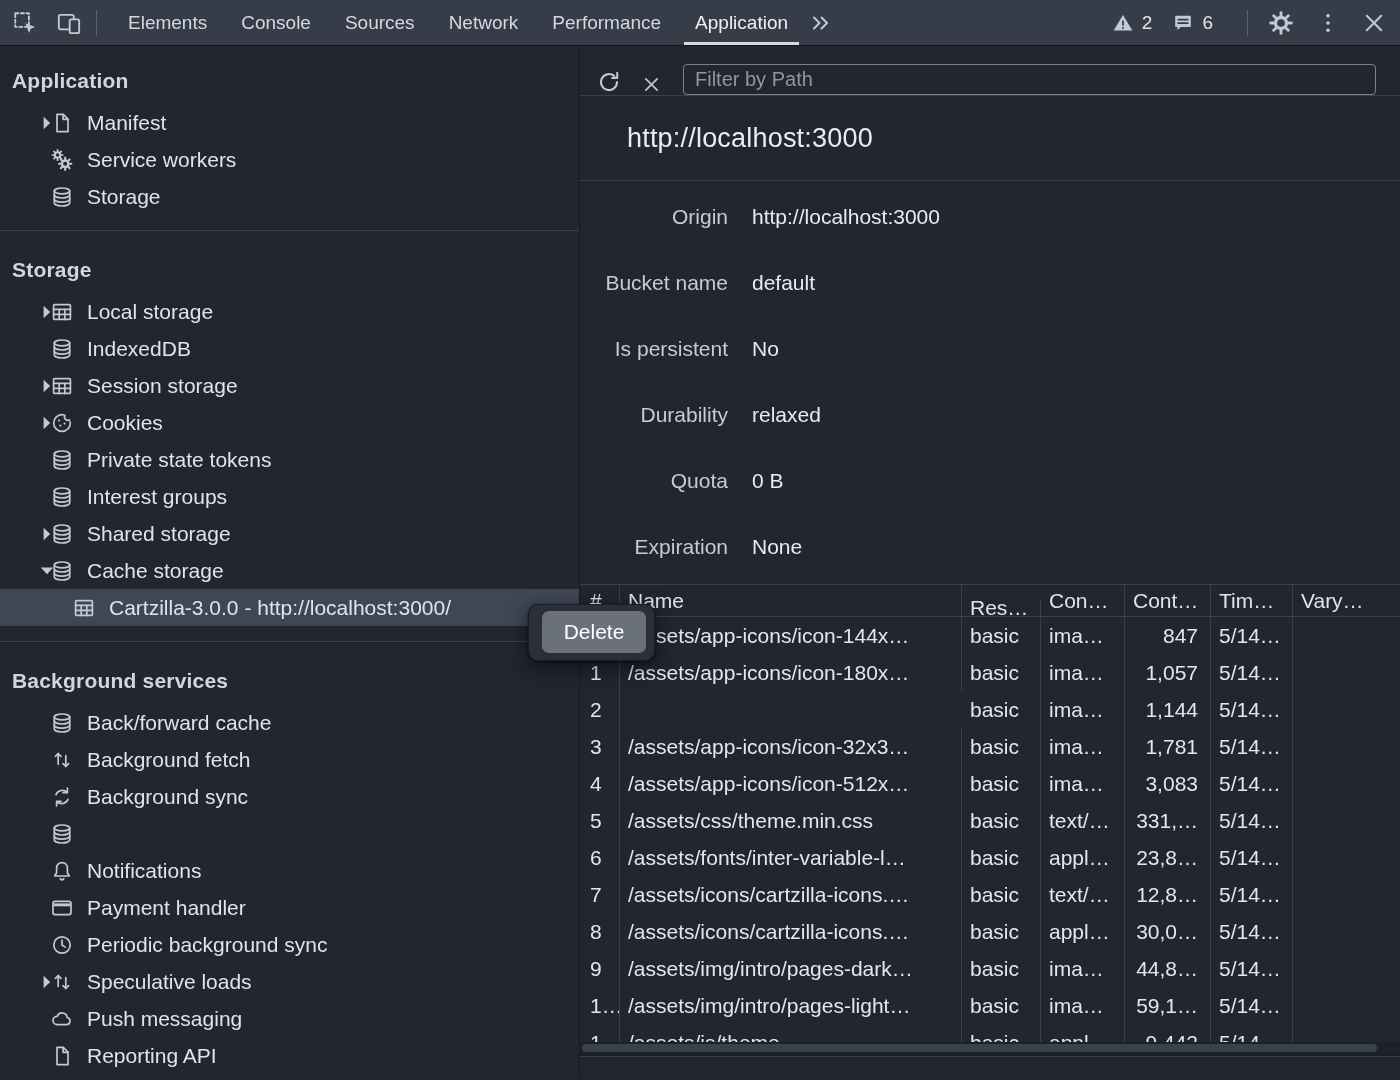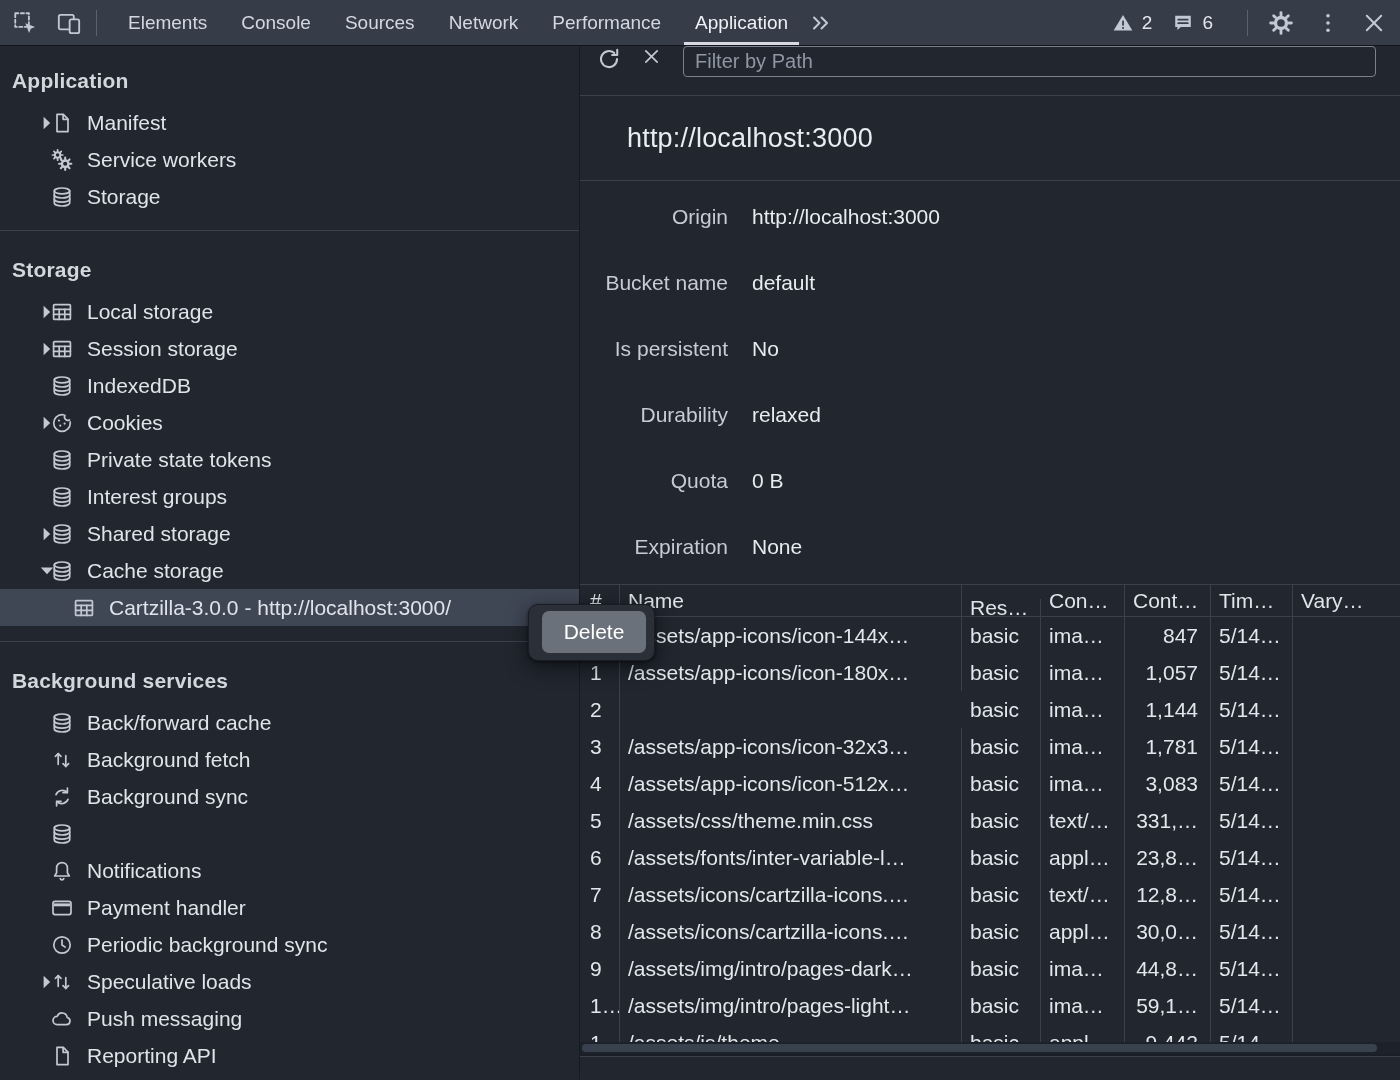--- a/index.html
+++ b/index.html
@@ -59,21 +59,21 @@
   .expander { width:15px; margin-left:27px; flex:none; display:flex; color:#9ba3af; }
   .side-item.indent .expander { margin-left:49px; }
   .side-item .ic { width:24px; height:24px; margin-left:8px; flex:none; }
   .side-item .lbl { margin-left:13px; }
 
   
   .main { flex:1; display:flex; flex-direction:column; min-width:0; background:#21262f; }
 
   .filterbar {
     height:50px; flex:none; border-bottom:1px solid #3a414d;
-    display:flex; align-items:flex-start; padding:0 24px 0 16px;
+    display:flex; align-items:flex-end; padding:0 24px 0 16px;
   }
   .filterbar .tbtn { margin:0 0 0 0; }
   .filterbar .clear { margin-left:19px; }
   .filter-input {
     flex:1; margin-left:21px; height:31px; background:transparent;
     border:1.5px solid #79818d; border-radius:4px; outline:none;
     color:#e8ebf0; font-family:inherit; font-size:20px; padding:0 11px;
   }
   .filter-input::placeholder { color:#8e97a3; }
 
@@ -280,43 +280,43 @@
           <svg class="ic" width="24" height="24" viewBox="0 0 24 24" fill="none" stroke="currentColor" stroke-width="1.7" stroke-linecap="round" stroke-linejoin="round">
             <rect x="3.6" y="4.6" width="16.8" height="14.8" rx="1" fill="none"></rect>
             <line x1="3.6" y1="9.4" x2="20.4" y2="9.4"></line>
             <line x1="3.6" y1="14.3" x2="20.4" y2="14.3"></line>
             <line x1="9.2" y1="9.4" x2="9.2" y2="19.4"></line>
             <line x1="14.8" y1="9.4" x2="14.8" y2="19.4"></line>
           </svg>
           <span class="lbl">Local storage</span>
         </div>
         <div class="side-item">
+          <span class="expander"></span>
+          <svg class="ic" width="24" height="24" viewBox="0 0 24 24" fill="none" stroke="currentColor" stroke-width="1.7" stroke-linecap="round" stroke-linejoin="round">
+            <ellipse cx="12" cy="5.9" rx="7.7" ry="2.9" fill="none"></ellipse>
+            <path d="M4.3 5.9v12.2c0 1.6 3.4 2.9 7.7 2.9s7.7-1.3 7.7-2.9V5.9" fill="none"></path>
+            <path d="M4.3 10.1c0 1.6 3.4 2.9 7.7 2.9s7.7-1.3 7.7-2.9" fill="none"></path>
+            <path d="M4.3 14.2c0 1.6 3.4 2.9 7.7 2.9s7.7-1.3 7.7-2.9" fill="none"></path>
+          </svg>
+          <span class="lbl">IndexedDB</span>
+        </div>
+        <div class="side-item">
           <span class="expander">
             <svg class="ic" width="15" height="15" viewBox="0 0 24 24" fill="none" stroke="currentColor" stroke-width="1.7" stroke-linecap="round" stroke-linejoin="round">
               <path d="M8.6 5.8l6.6 6.2-6.6 6.2z" fill="currentColor" stroke="none"></path>
             </svg>
           </span>
           <svg class="ic" width="24" height="24" viewBox="0 0 24 24" fill="none" stroke="currentColor" stroke-width="1.7" stroke-linecap="round" stroke-linejoin="round">
             <rect x="3.6" y="4.6" width="16.8" height="14.8" rx="1" fill="none"></rect>
             <line x1="3.6" y1="9.4" x2="20.4" y2="9.4"></line>
             <line x1="3.6" y1="14.3" x2="20.4" y2="14.3"></line>
             <line x1="9.2" y1="9.4" x2="9.2" y2="19.4"></line>
             <line x1="14.8" y1="9.4" x2="14.8" y2="19.4"></line>
           </svg>
           <span class="lbl">Session storage</span>
-        </div>
-        <div class="side-item">
-          <span class="expander"></span>
-          <svg class="ic" width="24" height="24" viewBox="0 0 24 24" fill="none" stroke="currentColor" stroke-width="1.7" stroke-linecap="round" stroke-linejoin="round">
-            <ellipse cx="12" cy="5.9" rx="7.7" ry="2.9" fill="none"></ellipse>
-            <path d="M4.3 5.9v12.2c0 1.6 3.4 2.9 7.7 2.9s7.7-1.3 7.7-2.9V5.9" fill="none"></path>
-            <path d="M4.3 10.1c0 1.6 3.4 2.9 7.7 2.9s7.7-1.3 7.7-2.9" fill="none"></path>
-            <path d="M4.3 14.2c0 1.6 3.4 2.9 7.7 2.9s7.7-1.3 7.7-2.9" fill="none"></path>
-          </svg>
-          <span class="lbl">IndexedDB</span>
         </div>
         <div class="side-item">
           <span class="expander">
             <svg class="ic" width="15" height="15" viewBox="0 0 24 24" fill="none" stroke="currentColor" stroke-width="1.7" stroke-linecap="round" stroke-linejoin="round">
               <path d="M8.6 5.8l6.6 6.2-6.6 6.2z" fill="currentColor" stroke="none"></path>
             </svg>
           </span>
           <svg class="ic" width="24" height="24" viewBox="0 0 24 24" fill="none" stroke="currentColor" stroke-width="1.7" stroke-linecap="round" stroke-linejoin="round">
             <circle cx="12" cy="12" r="8.3" fill="none"></circle>
             <circle cx="18" cy="6.3" r="3.6" fill="#21262f" stroke="#21262f" stroke-width="2"></circle>

